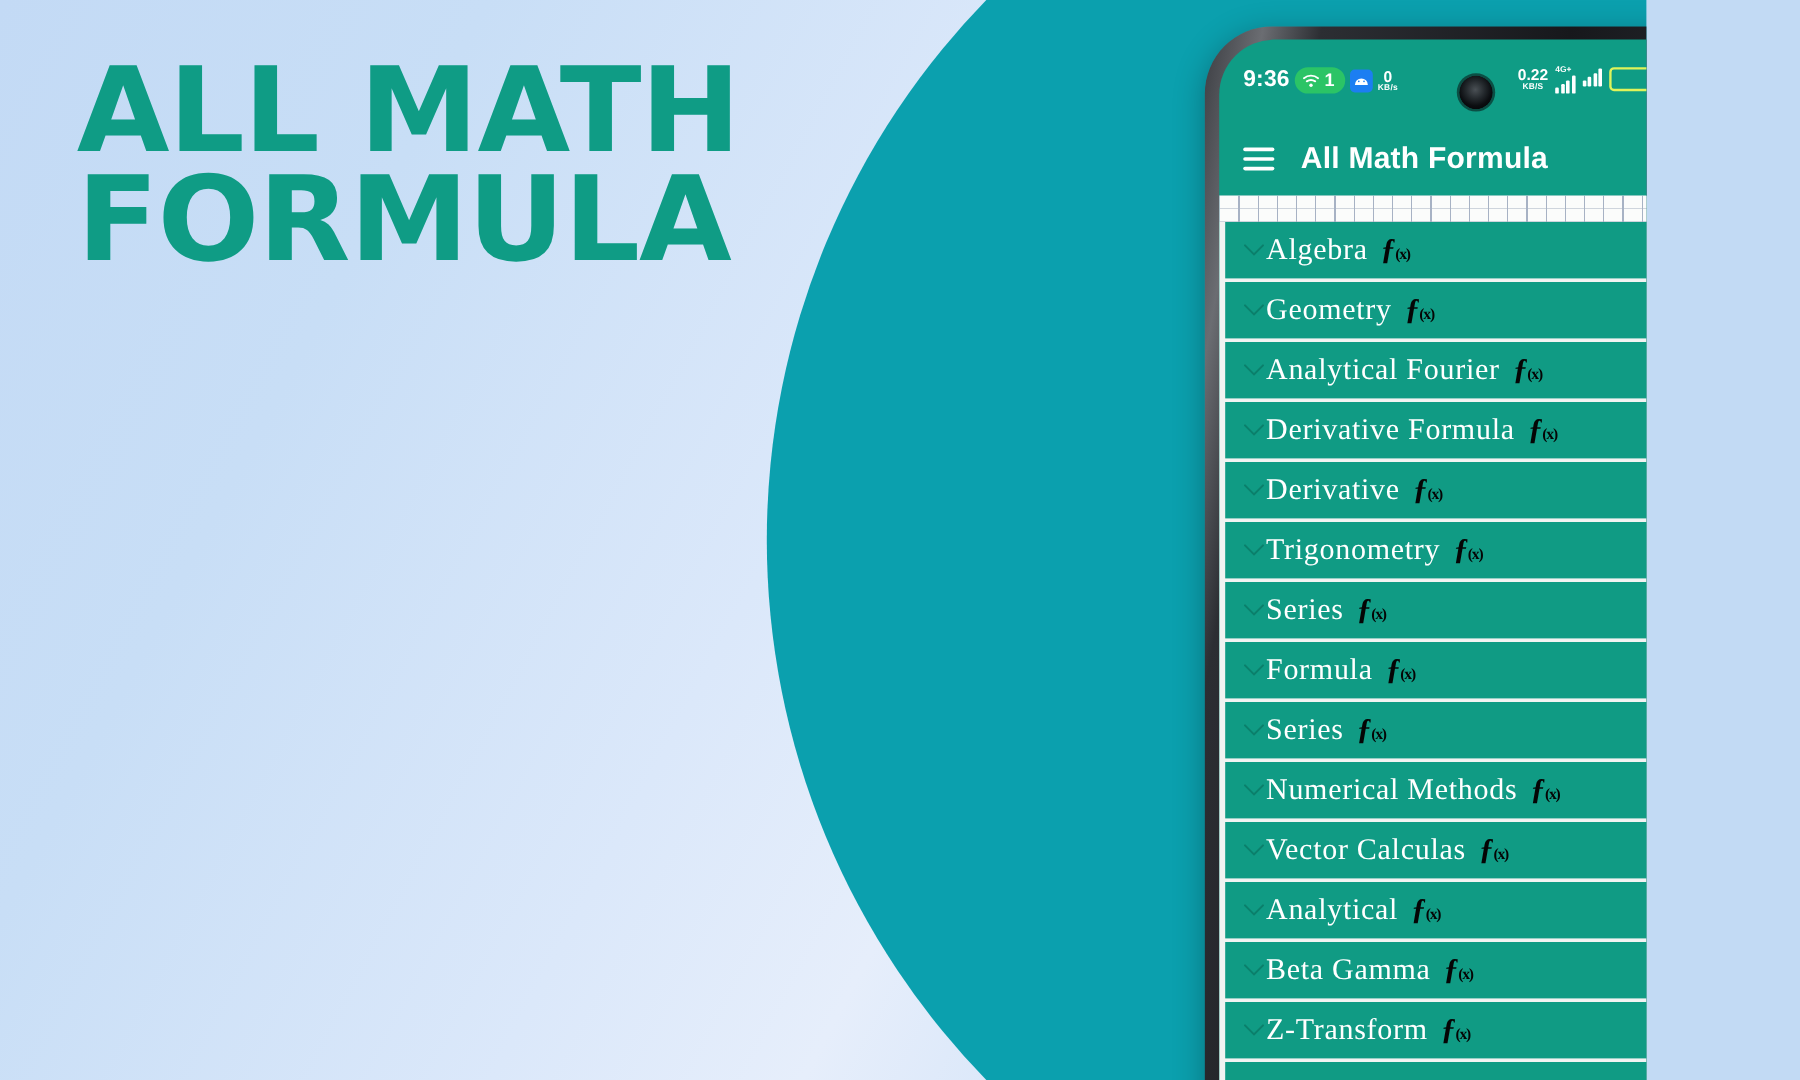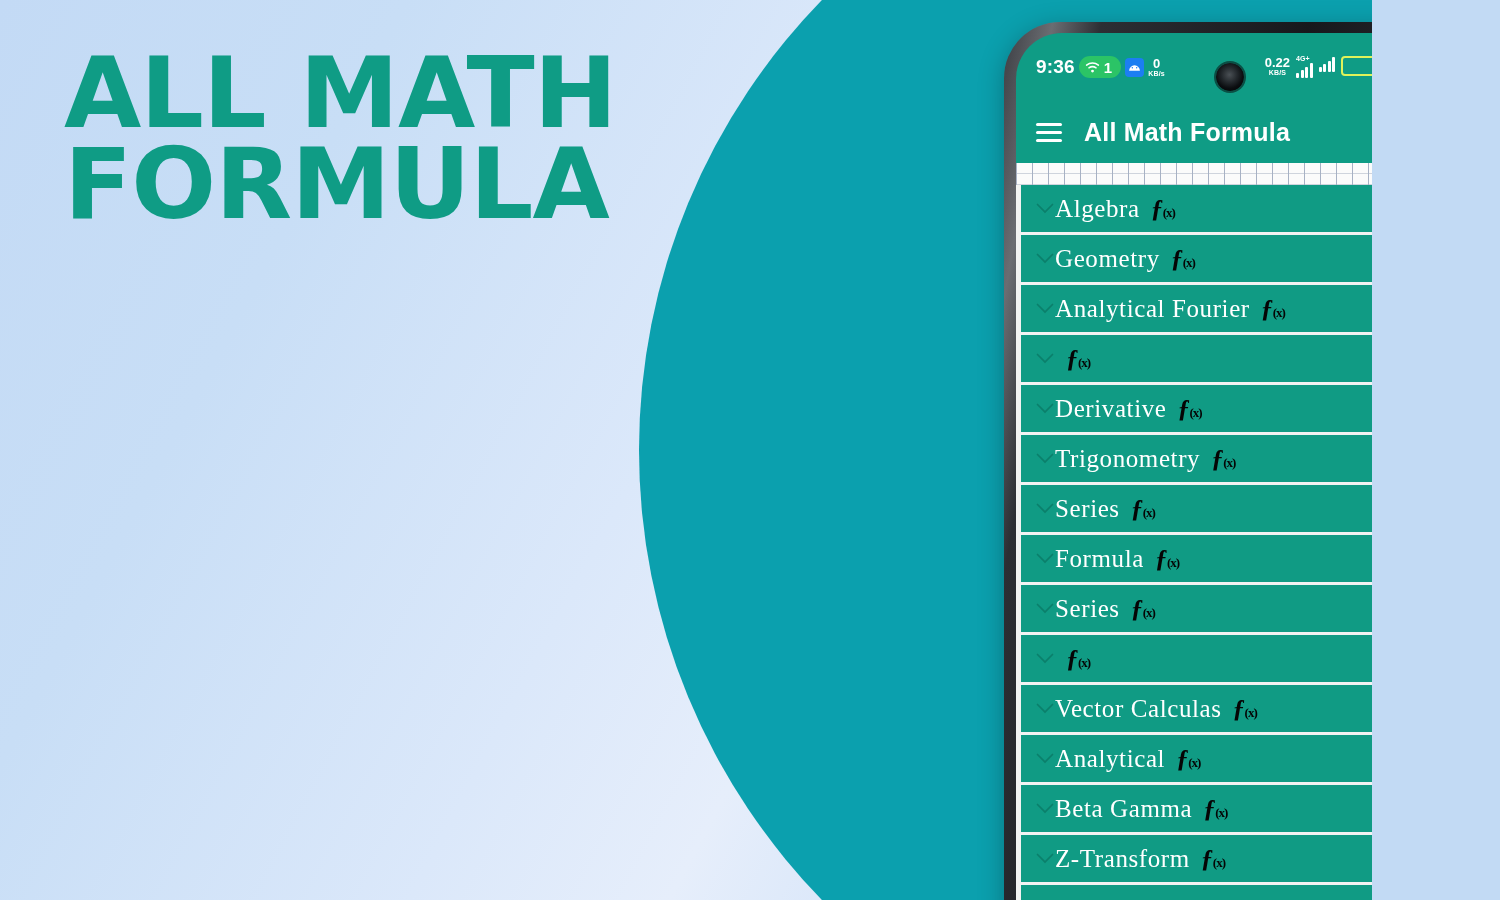--- a/index.html
+++ b/index.html
@@ -325,20 +325,21 @@
           <span class="label">Analytical Fourier</span>
           <span class="fx">ƒ<sub>(x)</sub></span>
         </div>
 
         <div class="row">
           <span class="chev">
             <svg width="18" height="11" viewBox="0 0 18 11">
                 <path d="M1.5 1.5 L9 9 L16.5 1.5" stroke="#0b7f6b" stroke-width="1.7" fill="none" stroke-linecap="round"></path>
               </svg>
           </span>
+          <span class="label">Derivative Formula</span>
           <span class="fx">ƒ<sub>(x)</sub></span>
         </div>
 
         <div class="row">
           <span class="chev">
             <svg width="18" height="11" viewBox="0 0 18 11">
                 <path d="M1.5 1.5 L9 9 L16.5 1.5" stroke="#0b7f6b" stroke-width="1.7" fill="none" stroke-linecap="round"></path>
               </svg>
           </span>
           <span class="label">Derivative</span>
@@ -384,20 +385,21 @@
           <span class="label">Series</span>
           <span class="fx">ƒ<sub>(x)</sub></span>
         </div>
 
         <div class="row">
           <span class="chev">
             <svg width="18" height="11" viewBox="0 0 18 11">
                 <path d="M1.5 1.5 L9 9 L16.5 1.5" stroke="#0b7f6b" stroke-width="1.7" fill="none" stroke-linecap="round"></path>
               </svg>
           </span>
+          <span class="label">Numerical Methods</span>
           <span class="fx">ƒ<sub>(x)</sub></span>
         </div>
 
         <div class="row">
           <span class="chev">
             <svg width="18" height="11" viewBox="0 0 18 11">
                 <path d="M1.5 1.5 L9 9 L16.5 1.5" stroke="#0b7f6b" stroke-width="1.7" fill="none" stroke-linecap="round"></path>
               </svg>
           </span>
           <span class="label">Vector Calculas</span>

